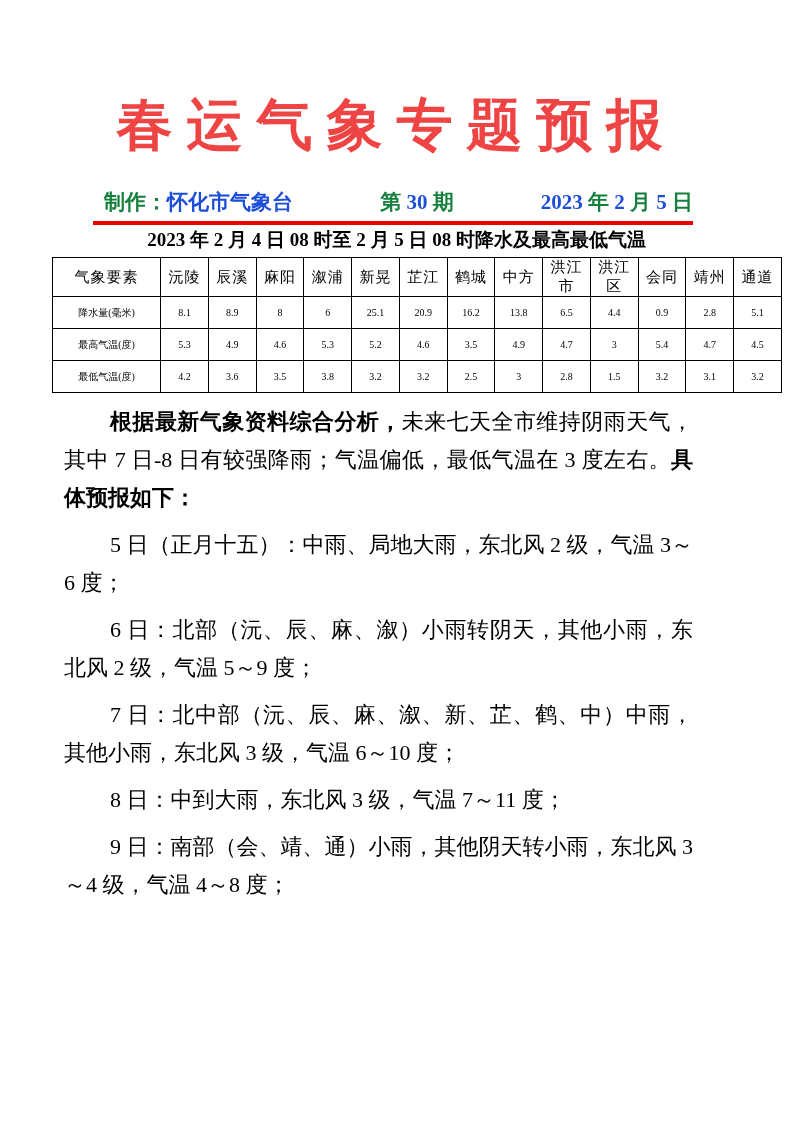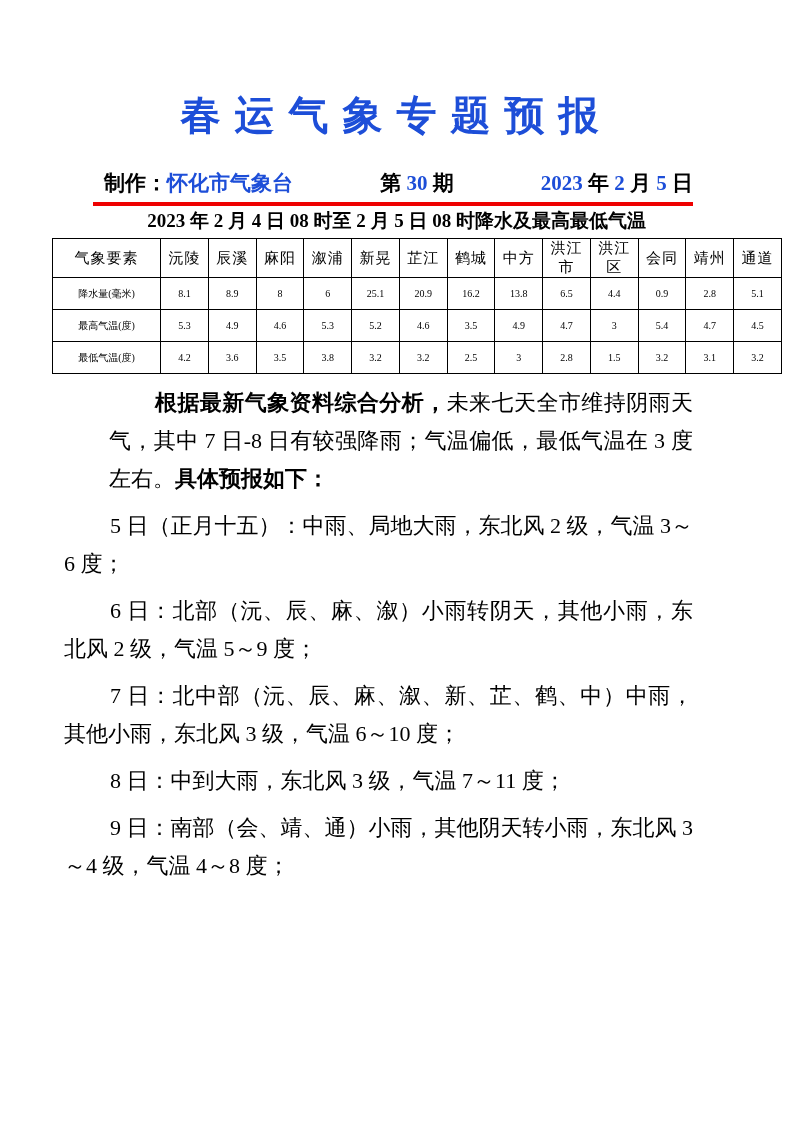--- a/index.html
+++ b/index.html
@@ -9,39 +9,39 @@
     margin:0;
     background:#ffffff;
     font-family:"Liberation Serif","DejaVu Serif",serif;
     color:#000000;
     overflow:hidden;
   }
   
   .doc-title{
     margin:92px 0 0 0;
     text-align:center;
-    font-size:40px;
+    font-size:56px;
     line-height:1.2;
     font-weight:700;
     letter-spacing:14px;
-    color:#1d4ed8;
+    color:#ef4444;
     white-space:nowrap;
   }
   
   .meta-row{
     display:flex;
     justify-content:space-between;
     align-items:baseline;
     margin:30px 100px 0 104px;
     font-size:21px;
     font-weight:700;
     line-height:26px;
     white-space:nowrap;
   }
-  .red{color:#000000;}
+  .red{color:#15803d;}
   .blk{color:#1d4ed8;}
   .red-rule{
     margin:6px 0 0 93px;
     width:600px;height:4px;
     background:#ee0000;
   }
   
   .sec-heading{
     margin:14px 0 0 88px;
     font-size:22px;
@@ -80,21 +80,21 @@
   .body-text{
     margin:10px 100px 0 64px;
     font-size:22px;
     line-height:38px;
     text-align:justify;
   }
   .body-text p{
     margin:9px 0 0 0;
     text-indent:46px;
   }
-  .body-text p.first{margin-top:0;margin-left:45px;}
+  .body-text p.first{margin-top:0;}
   .bold{font-weight:700;}
 </style>
 </head>
 <body>
 
 <div class="page">
 
   <h1 class="doc-title">春运气象专题预报</h1>
 
   <div class="meta-row">

